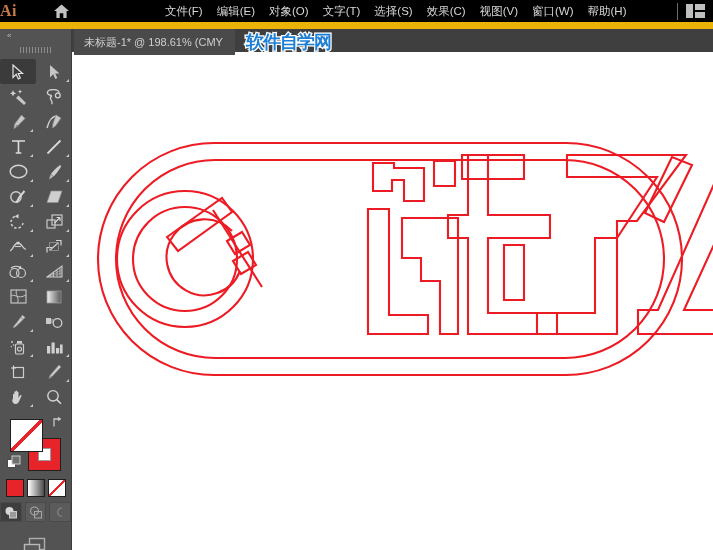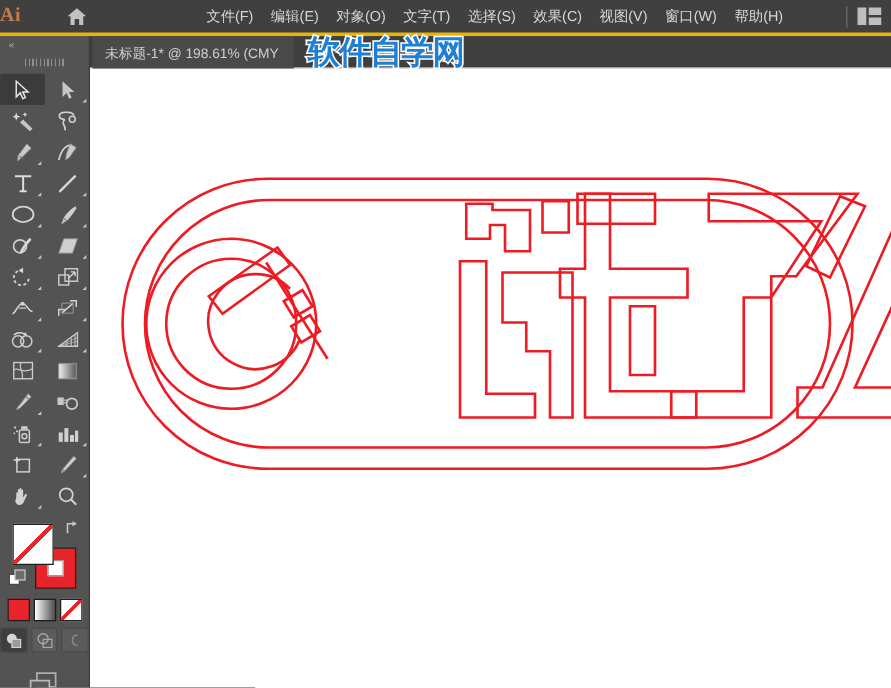--- a/index.html
+++ b/index.html
@@ -8,23 +8,23 @@
     overflow: hidden;
     background: #535353;
     font-family: "Liberation Sans", "DejaVu Sans", sans-serif;
   }
   #app { position: relative; width: 713px; height: 550px; }
 
   
   .menubar {
     position: absolute; left: 0; top: 0;
     width: 713px; height: 29px;
-    background: #404040;
+    background: #000000;
     display: flex; align-items: center;
-    border-bottom: 3px solid #eab308;
+    border-bottom: 7px solid #eab308;
     gap: 36px;
   }
   .ai-logo {
     width: 34px; text-align: center;
     color: #c8794a; font-size: 16px; font-weight: bold;
     letter-spacing: 0.5px;
     font-family: "Liberation Serif", serif;
   }
   .home-btn {
     width: 30px; height: 29px;
@@ -136,21 +136,21 @@
   .draw-btn.sel { background: #3e3e3e; }
   .screen-mode {
     display: flex; justify-content: center; margin-top: 14px;
   }
 
   
   .tabbar {
     position: absolute; left: 72px; top: 29px;
     width: 641px; height: 26px;
     background: #3f3f3f;
-    border-bottom: 1px solid #ffffff;
+    border-bottom: 3px solid #ffffff;
   }
   .doctab {
     position: absolute; left: 2px; top: 0;
     height: 26px; padding: 0 12px 0 10px;
     display: flex; align-items: center;
     background: #4a4a4a;
     color: #cfcfcf; font-size: 11px; white-space: nowrap;
   }
 
   
@@ -163,21 +163,21 @@
   .art { position: absolute; left: 0; top: 0; }
 
   
   .watermark {
     position: absolute; left: 246px; top: 27px;
     width: 148px; height: 43px;
     pointer-events: none; z-index: 50;
   }
   .wm-top {
     font-family: "DejaVu Sans", sans-serif;
-    font-size: 26px; font-weight: bold;
+    font-size: 18px; font-weight: bold;
     color: #1e7fd4;
     -webkit-text-stroke: 2.5px #ffffff;
     paint-order: stroke fill;
     letter-spacing: -1px;
     line-height: 30px;
   }
   .wm-bot {
     font-family: "Liberation Sans", sans-serif;
     font-size: 10.5px; font-weight: bold;
     color: #2f8fe0;

